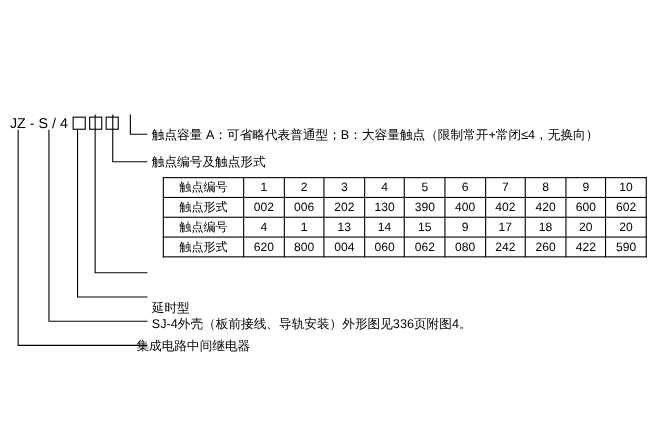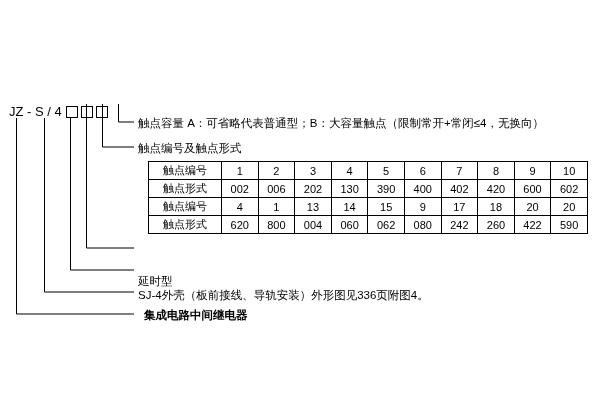--- a/index.html
+++ b/index.html
@@ -60,21 +60,21 @@
     position: absolute;
     font-size: 11.5px;
     white-space: nowrap;
     line-height: 14px;
   }
   #note-a { left: 138px; top: 116px; text-align: center; }
   #note-b { left: 138px; top: 141px; }
   #note-c { left: 138px; top: 242px; }
   #note-d { left: 138px; top: 264px; margin-top: 24px; }
   #note-e { left: 138px; top: 274px; }
-  #note-f { left: 144px; top: 308px; font-weight: bold; }
+  #note-f { left: 124px; top: 308px; }
 
   
   table.contact-table {
     position: absolute;
     left: 148px;
     top: 161px;
     border-collapse: collapse;
     font-size: 11px;
     background: #fff;
   }

